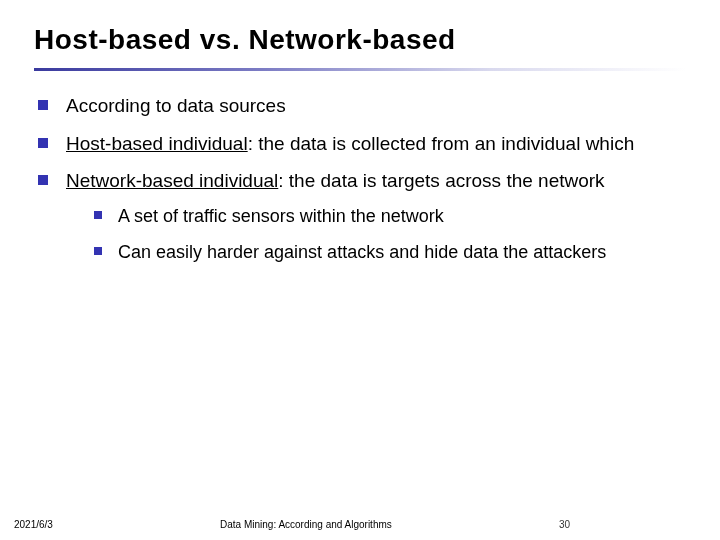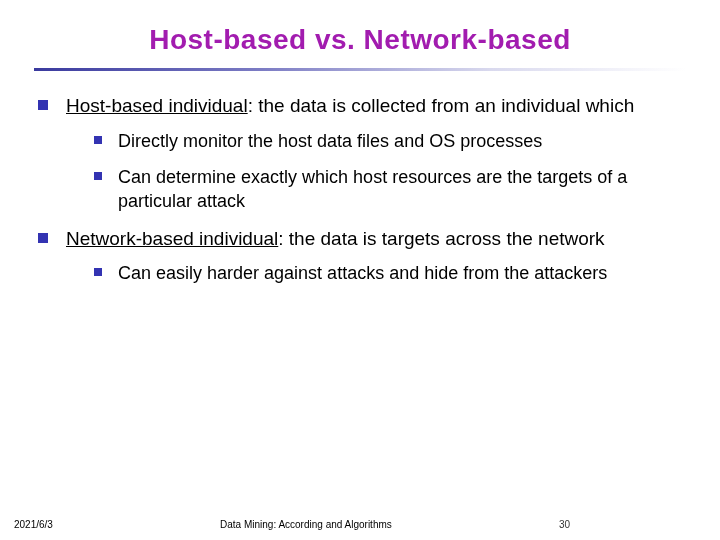--- a/index.html
+++ b/index.html
@@ -10,24 +10,24 @@
     color: #000;
     position: relative;
   }
   .slide {
     width: 720px;
     height: 540px;
     position: relative;
     padding: 18px 34px 0 34px;
   }
   .title {
-    color: #a21caf;
+    color: #000000;
     font-weight: 700;
     font-size: 28px;
-    text-align: center;
+    text-align: left;
     padding: 6px 0 12px 0;
     letter-spacing: 0.5px;
   }
   .rule {
     height: 3px;
     width: 100%;
     background: linear-gradient(to right, #3a3a9e 0%, #7c7cc4 35%, #d9d9ee 70%, #ffffff 100%);
     margin-bottom: 22px;
   }
   ul.top {
@@ -90,38 +90,36 @@
 </head>
 <body>
 
 <div class="slide">
 
   <div class="title">Host-based vs. Network-based</div>
   <div class="rule"></div>
 
   <ul class="top">
 
+    <li>
+      <span>According to data sources</span>
+    </li>
 
     <li>
       <span class="u">Host-based individual</span><span>: the data is collected from an individual which</span>
-      <ul class="sub">
-        <li>
-          <span>Directly monitor the host data files and OS processes</span>
-        </li>
-        <li>
-          <span>Can determine exactly which host resources are the targets of a particular attack</span>
-        </li>
-      </ul>
     </li>
 
     <li>
       <span class="u">Network-based individual</span><span>: the data is targets across the network</span>
       <ul class="sub">
         <li>
-          <span>Can easily harder against attacks and hide from the attackers</span>
+          <span>A set of traffic sensors within the network</span>
+        </li>
+        <li>
+          <span>Can easily harder against attacks and hide data the attackers</span>
         </li>
       </ul>
     </li>
 
   </ul>
 
   <div class="footer">
     <span class="date">2021/6/3</span>
     <span class="mid">Data Mining: According and Algorithms</span>
     <span class="pg">30</span>

